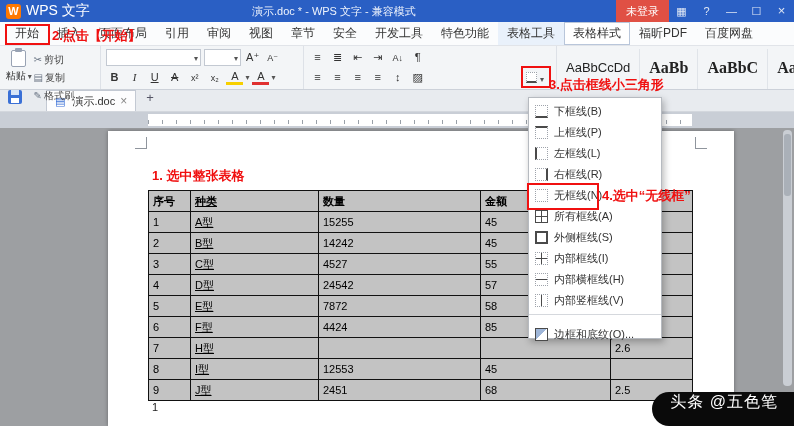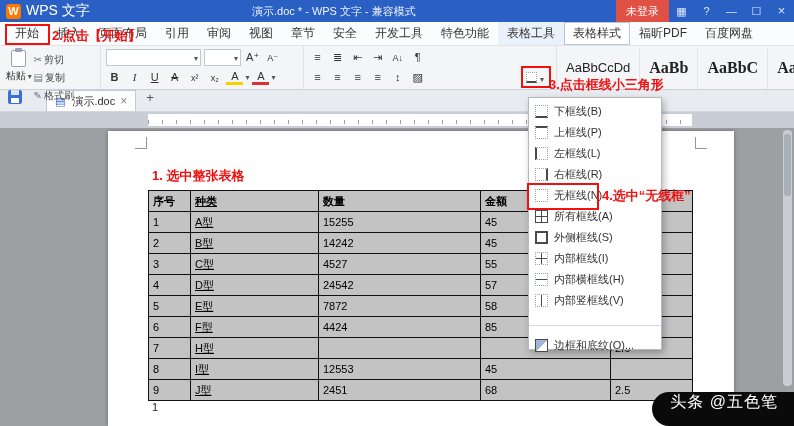--- a/index.html
+++ b/index.html
@@ -109,21 +109,21 @@
   .cell{height:21px;line-height:20px;padding-left:4px;background:var(--selection-gray,#c3c3c3);border-right:1px solid #111;border-bottom:1px solid #111;font-size:11px;color:#000;overflow:hidden;white-space:nowrap}
   .thead .cell{font-weight:bold}
   .trow .c1{text-decoration:underline}
   .pageno{position:absolute;left:152px;top:401px;font-size:11px;color:#222;z-index:2}
   .vscroll{position:absolute;right:2px;top:130px;width:9px;height:256px;background:#caced4;border-radius:4px;z-index:2}
   .vthumb{position:absolute;left:1px;top:4px;width:7px;height:62px;background:#aab0b8;border-radius:3px}
 
   
   .bmenu{position:absolute;left:528px;top:97px;width:134px;background:#fff;border:1px solid #b6bac0;box-shadow:2px 3px 7px rgba(0,0,0,.28);padding:3px 0;z-index:50}
   .mi{display:flex;align-items:center;height:21px;padding:0 6px;gap:6px;font-size:11px;color:#333;position:relative;white-space:nowrap}
-  .mi.septop{border-top:1px solid #d5d8dd;margin-top:14px;padding-top:18px}
+  .mi.septop{border-top:1px solid #d5d8dd;margin-top:3px;padding-top:18px}
   .mi.picked::after{content:"";position:absolute;left:-2px;top:-2px;width:68px;height:23px;border:2px solid var(--annotation-red,#f01010);pointer-events:none}
 
   
   .ann{position:absolute;color:var(--annotation-red,#f01010);font-weight:bold;font-size:13px;z-index:60;white-space:nowrap}
   .ann2{left:52px;top:27px}
   .ann3{left:549px;top:76px}
   .ann1{left:152px;top:167px}
   .ann4{left:602px;top:187px}
   .redbox{position:absolute;border:2px solid var(--annotation-red,#f01010);z-index:60;pointer-events:none}
   .box-start{left:5px;top:24px;width:45px;height:21px}

